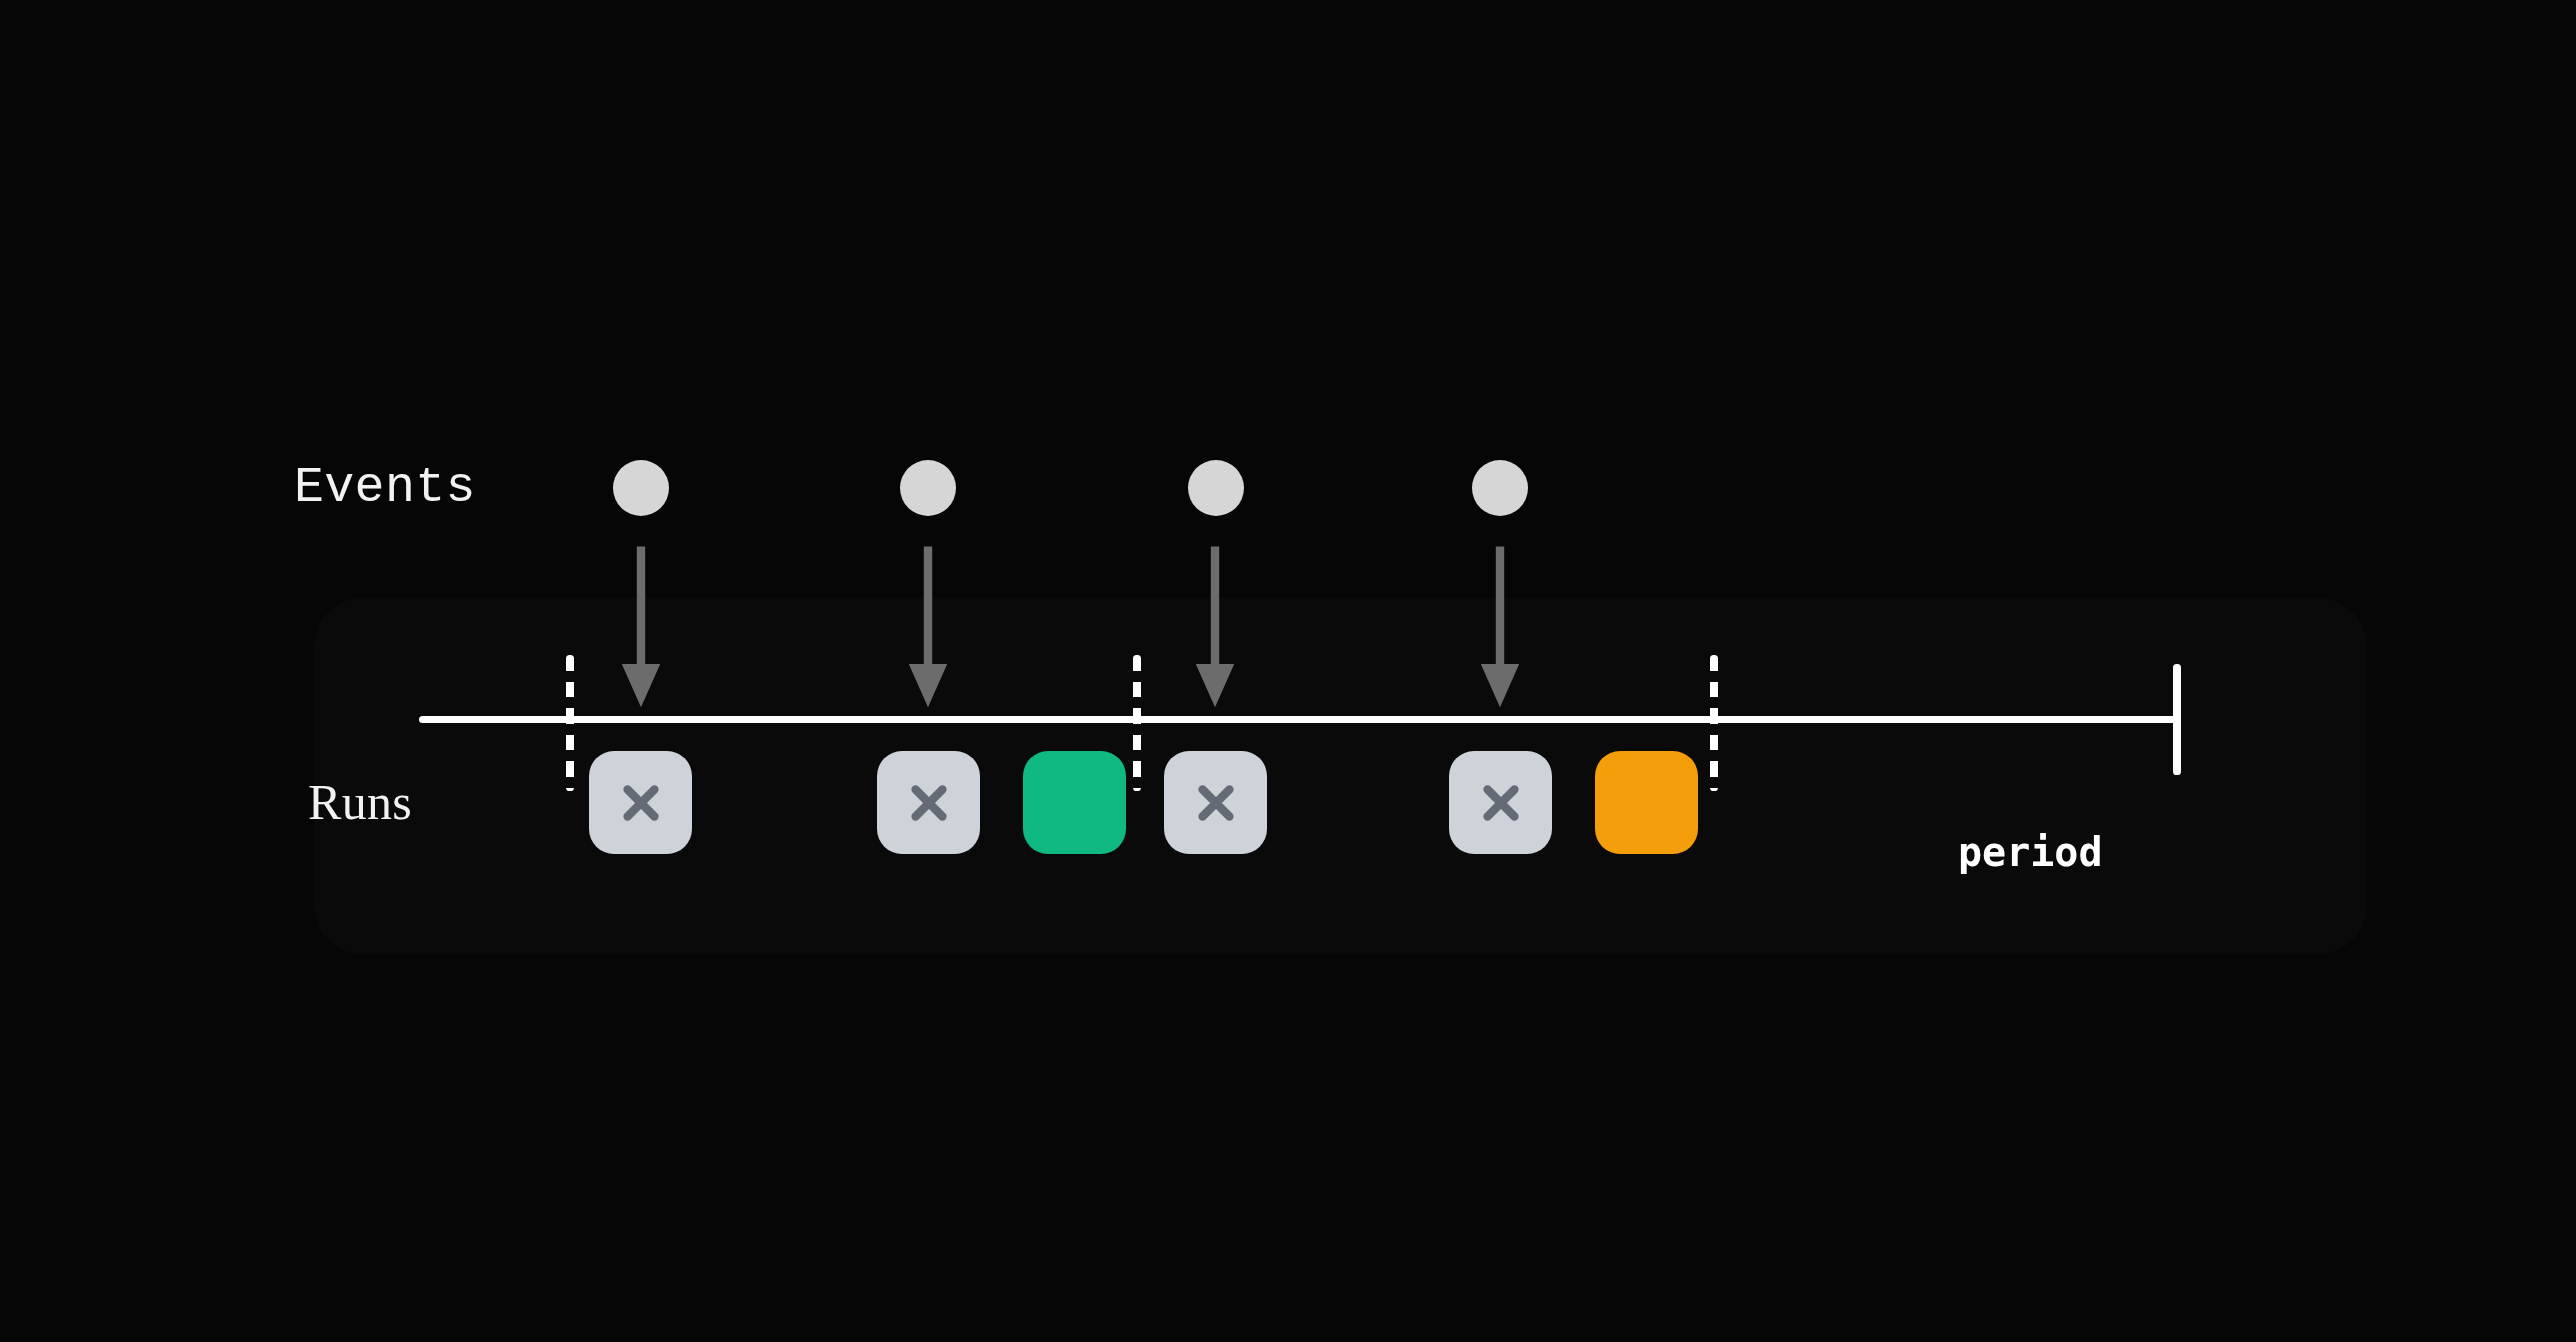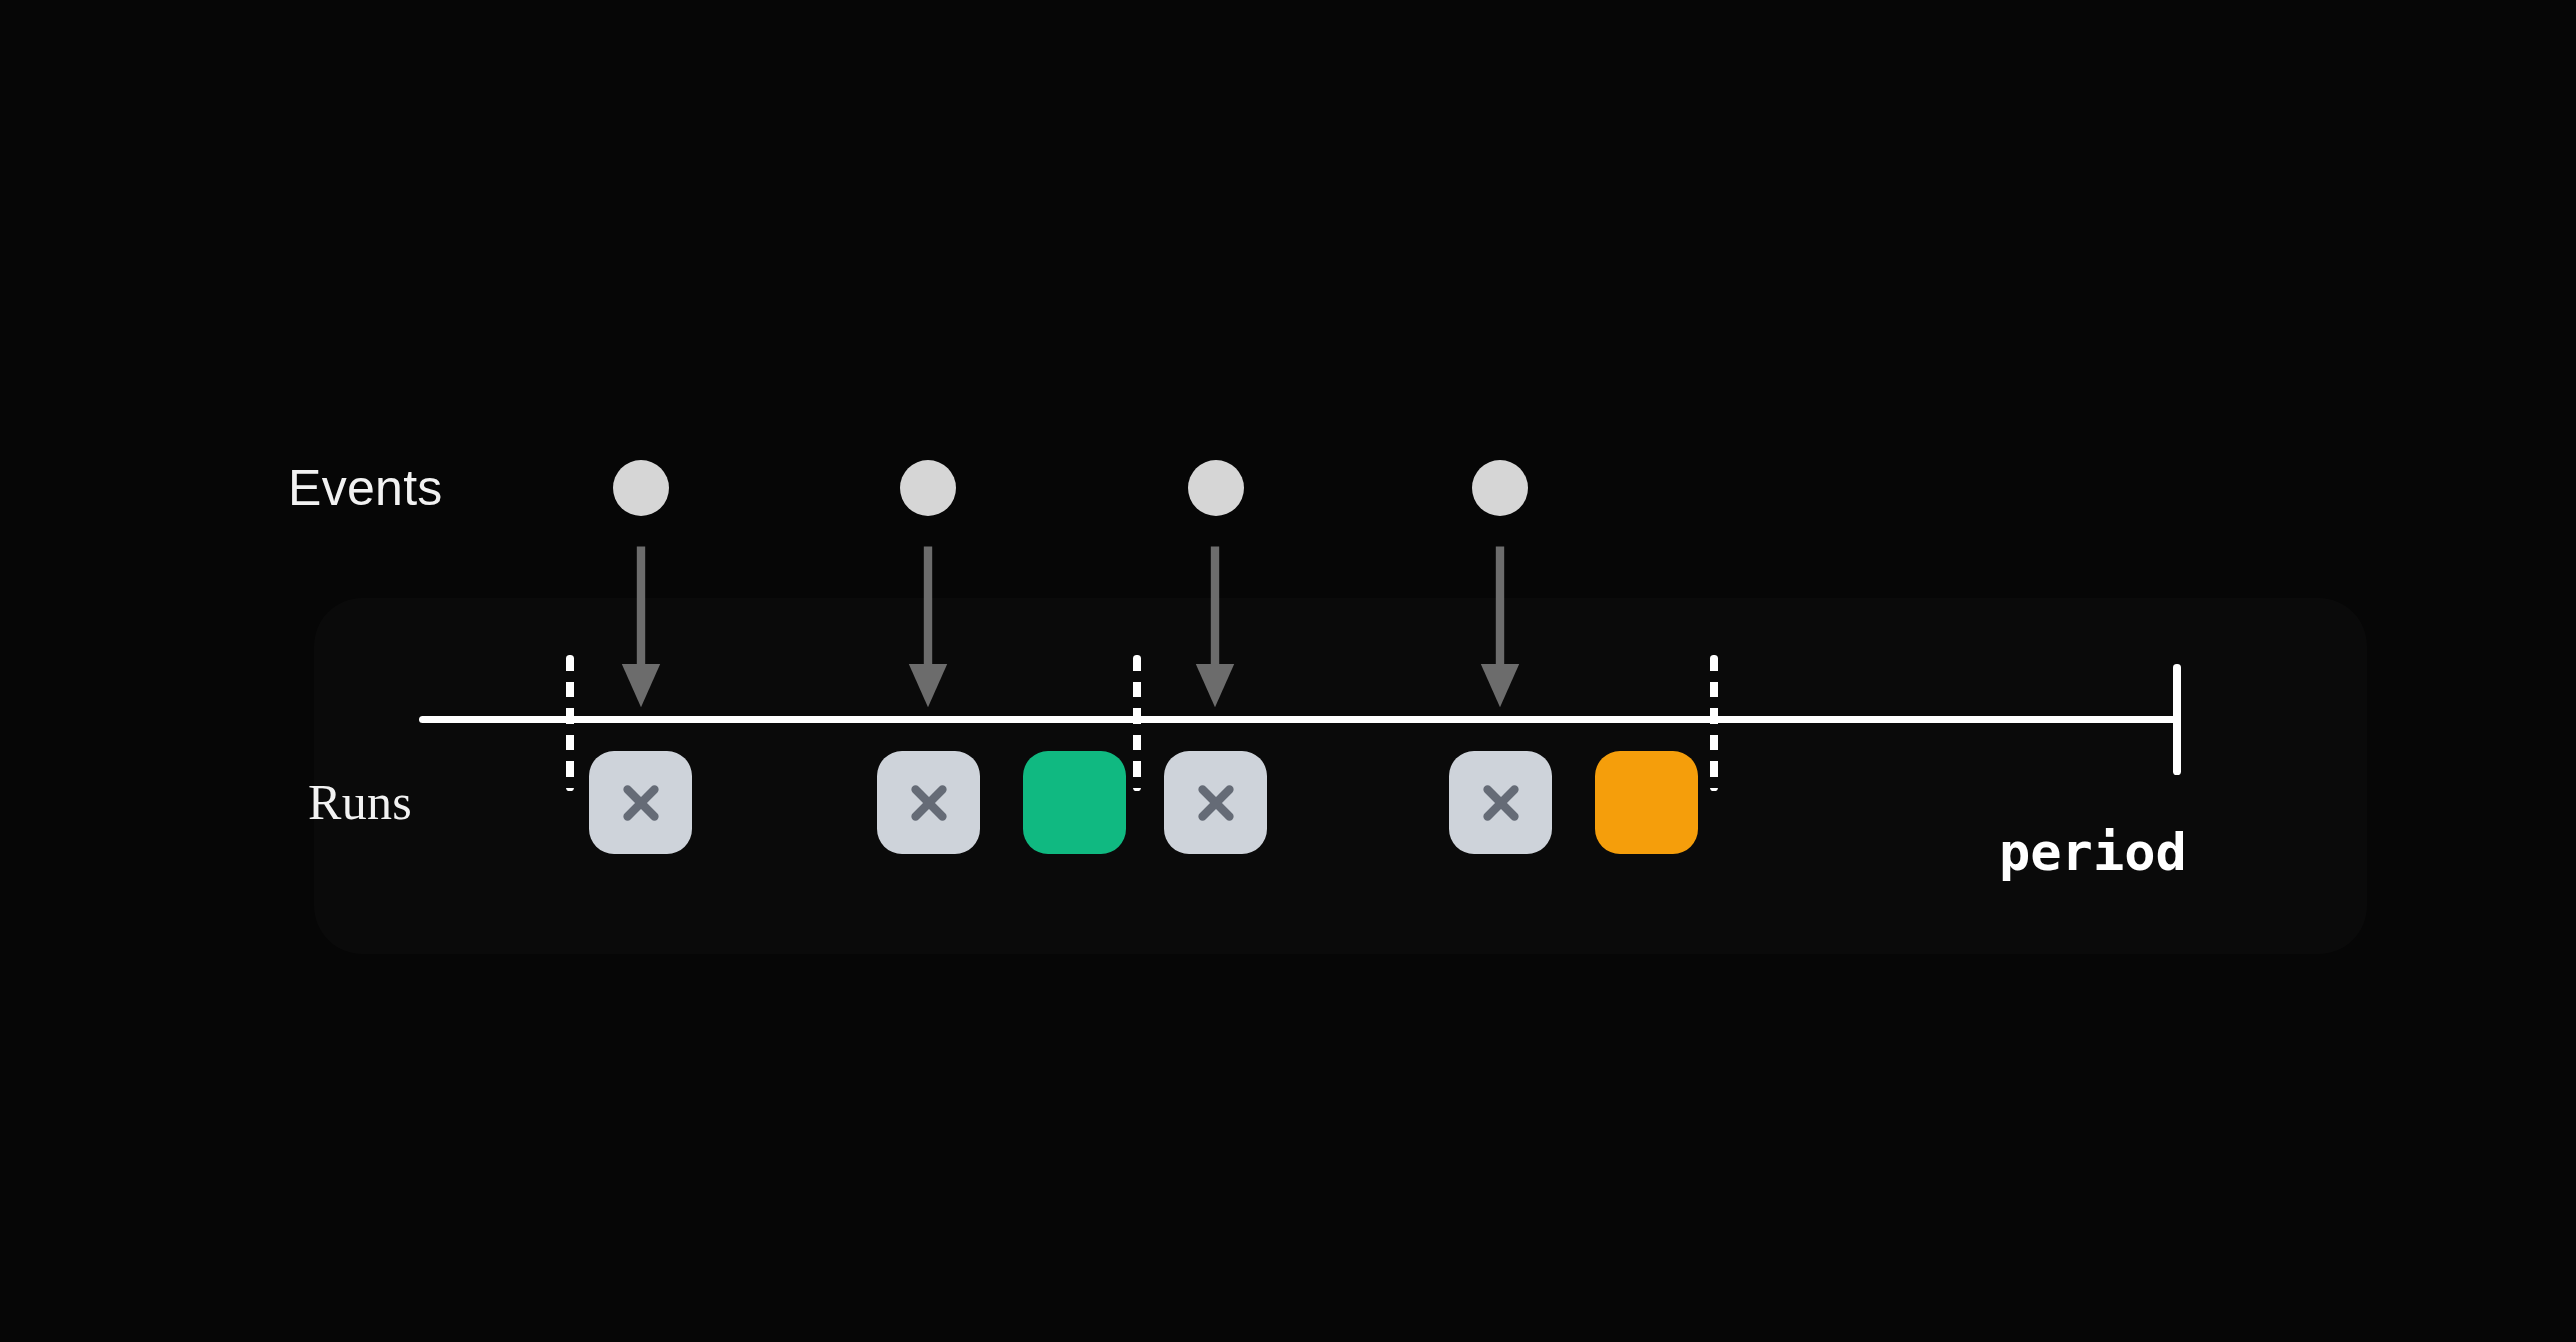--- a/index.html
+++ b/index.html
@@ -22,21 +22,21 @@
 
   .panel{
     position:absolute;left:314px;top:598px;width:2053px;height:356px;
     background:var(--panel-bg);border-radius:48px;
   }
 
   .row-label{
     position:absolute;color:var(--label-color);
     font-size:50px;line-height:58px;font-weight:400;letter-spacing:0.3px;
   }
-  .events-label{left:288px;top:459px;}
+  .events-label{left:294px;top:459px;font-family:Liberation Mono, monospace;}
   .runs-label{left:308px;top:773px;font-family:Liberation Serif, serif;}
 
   .dot{
     position:absolute;top:460px;width:56px;height:56px;border-radius:50%;
     background:var(--event-dot);
   }
   .arrow{
     position:absolute;top:546px;width:48px;height:163px;display:block;
   }
   .arrow .stem{fill:var(--arrow);}
@@ -60,23 +60,23 @@
     position:absolute;top:751px;width:103px;height:103px;border-radius:25px;
     display:flex;align-items:center;justify-content:center;
   }
   .run-skipped{background:var(--run-skipped-bg);}
   .run-success{background:var(--run-success-bg);}
   .run-pending{background:var(--run-pending-bg);}
   .x-icon{width:56px;height:56px;display:block;}
   .x-icon path{stroke:var(--run-skipped-icon);stroke-width:15;stroke-linecap:round;fill:none;}
 
   .period-label{
-    position:absolute;left:1999px;top:822px;
+    position:absolute;left:1958px;top:822px;
     font-family:"DejaVu Sans Mono","Liberation Mono",monospace;
-    font-weight:700;font-size:52px;line-height:60px;color:var(--period-color);
+    font-weight:700;font-size:40px;line-height:60px;color:var(--period-color);
     letter-spacing:0px;
   }
 </style>
 </head>
 <body>
 
 <div class="stage">
 
   <div class="panel"></div>
 

